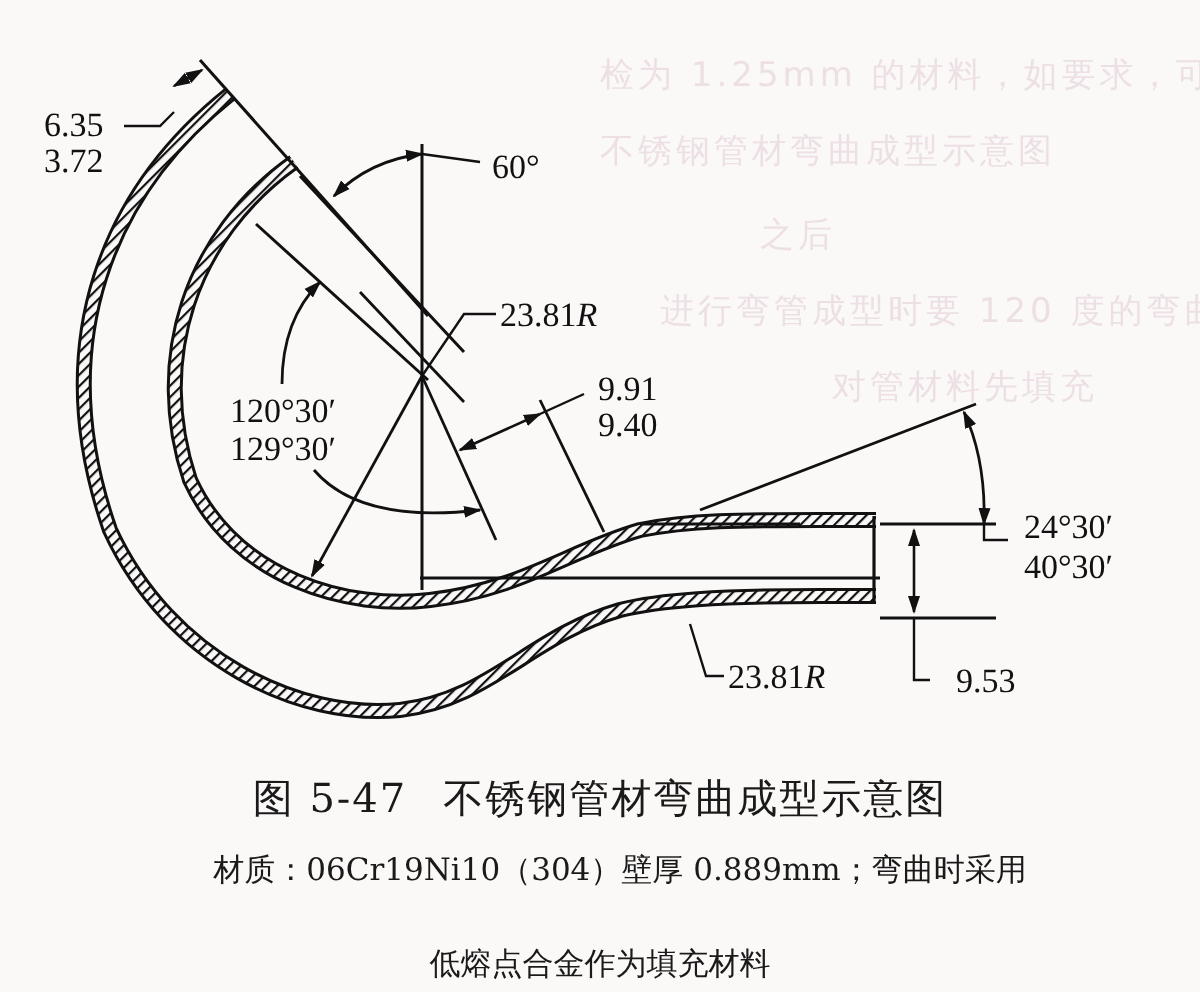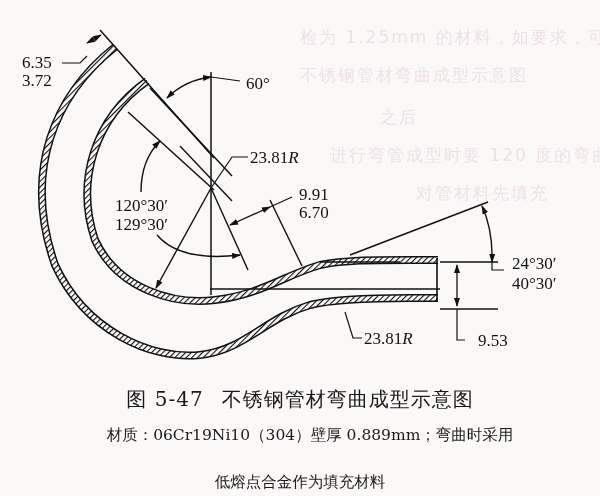--- a/index.html
+++ b/index.html
@@ -99,21 +99,21 @@
     <polyline points="345,312 353,338 362,338" fill="none" stroke="#111" stroke-width="1.2"></polyline>
   </svg>
 
   <div class="dim" style="left:22px;top:53px;">6.35</div>
   <div class="dim" style="left:22px;top:71px;">3.72</div>
   <div class="dim" style="left:246px;top:74px;">60°</div>
   <div class="dim" style="left:250px;top:148px;"><span>23.81</span><i>R</i></div>
   <div class="dim" style="left:115px;top:196px;">120°30′</div>
   <div class="dim" style="left:115px;top:215px;">129°30′</div>
   <div class="dim" style="left:299px;top:185px;">9.91</div>
-  <div class="dim" style="left:299px;top:203px;">6.70</div>
+  <div class="dim" style="left:299px;top:203px;">9.40</div>
   <div class="dim" style="left:512px;top:254px;">24°30′</div>
   <div class="dim" style="left:512px;top:274px;">40°30′</div>
   <div class="dim" style="left:364px;top:329px;"><span>23.81</span><i>R</i></div>
   <div class="dim" style="left:478px;top:331px;">9.53</div>
 
   <div class="caption cap-title">
     <span class="num">图 5-47</span><span>不锈钢管材弯曲成型示意图</span>
   </div>
   <div class="caption cap-line2">材质：06Cr19Ni10（304）壁厚 0.889mm；弯曲时采用</div>
   <div class="caption cap-line3">低熔点合金作为填充材料</div>

